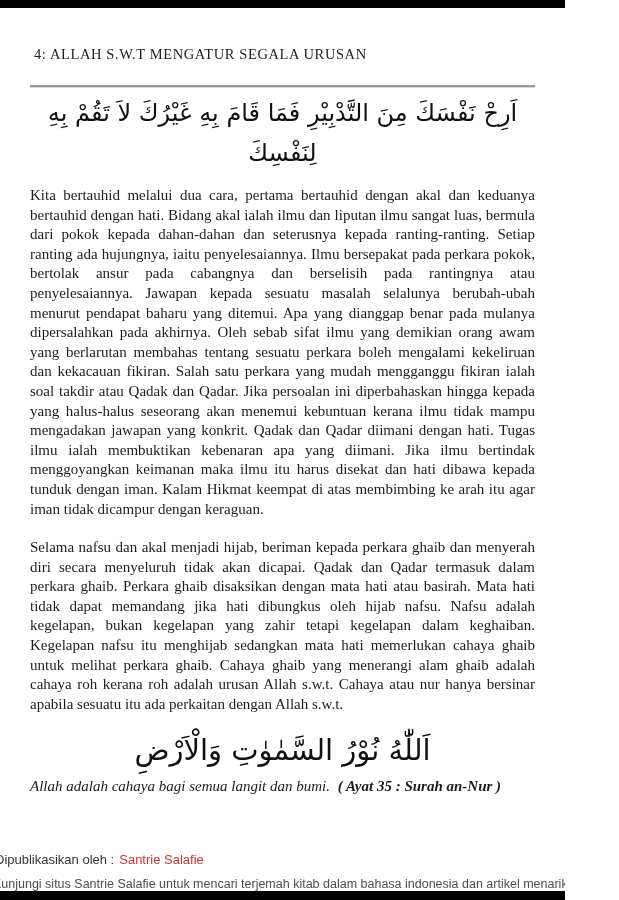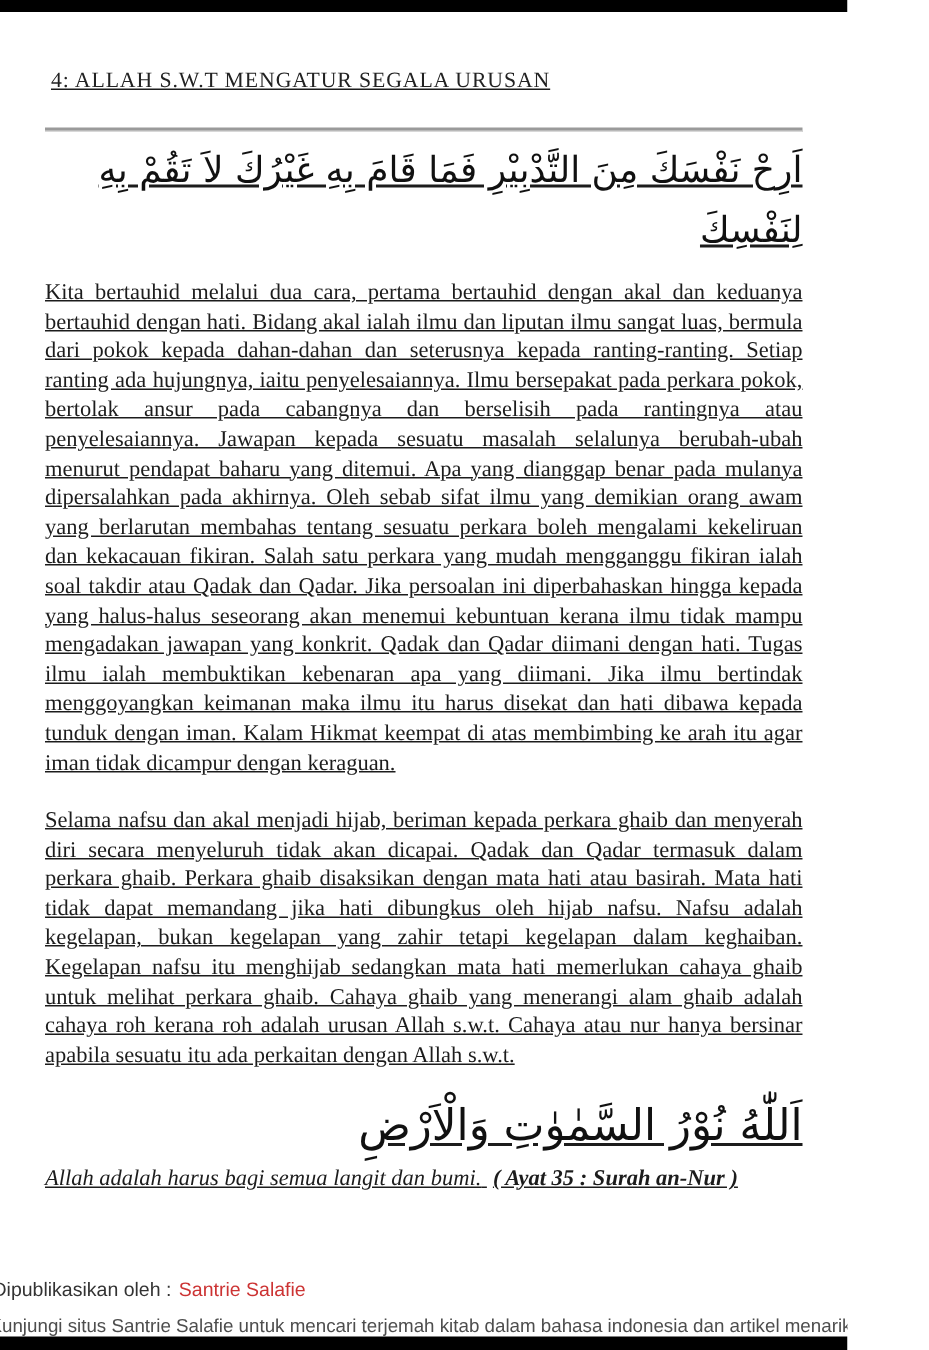--- a/index.html
+++ b/index.html
@@ -5,21 +5,20 @@
   * { box-sizing: border-box; }
   html, body { margin: 0; padding: 0; background: #ffffff; }
   .screen {
     position: relative;
     width: 565px;
     height: 900px;
     background: #ffffff;
     overflow: hidden;
     font-family: "Liberation Serif", serif;
     color: #1c1c1c;
-    text-decoration: underline;
   }
   .bar { position: absolute; left: 0; width: 100%; background: #000000; }
   .bar.top { top: 0; height: 8px; }
   .bar.bottom { bottom: 0; height: 9px; }
 
   .content { padding: 46px 30px 0 30px; }
 
   .doc-title {
     font-size: 14.5px;
     font-weight: normal;
@@ -35,27 +34,27 @@
     margin-top: 22px;
   }
 
   .arabic {
     direction: rtl;
     unicode-bidi: bidi-override;
     font-family: "DejaVu Sans", sans-serif;
     color: #111111;
   }
   .arabic-1 {
-    text-align: right;
+    text-align: center;
     font-size: 24px;
     line-height: 40px;
     margin-top: 5px;
   }
   .arabic-2 {
-    text-align: right;
+    text-align: center;
     font-size: 29px;
     line-height: 44px;
     margin-top: 14px;
   }
 
   .caps {
     margin: 9px 0 0 0;
     font-size: 12.8px;
     font-weight: bold;
     line-height: 18px;
@@ -123,21 +122,21 @@
     <div class="arabic arabic-1">اَرِحْ نَفْسَكَ مِنَ التَّدْبِيْرِ فَمَا قَامَ بِهِ غَيْرُكَ لاَ تَقُمْ بِهِ لِنَفْسِكَ</div>
 
 
     <p class="body-para">Kita bertauhid melalui dua cara, pertama bertauhid dengan akal dan keduanya bertauhid dengan hati. Bidang akal ialah ilmu dan liputan ilmu sangat luas, bermula dari pokok kepada dahan-dahan dan seterusnya kepada ranting-ranting. Setiap ranting ada hujungnya, iaitu penyelesaiannya. Ilmu bersepakat pada perkara pokok, bertolak ansur pada cabangnya dan berselisih pada rantingnya atau penyelesaiannya. Jawapan kepada sesuatu masalah selalunya berubah-ubah menurut pendapat baharu yang ditemui. Apa yang dianggap benar pada mulanya dipersalahkan pada akhirnya. Oleh sebab sifat ilmu yang demikian orang awam yang berlarutan membahas tentang sesuatu perkara boleh mengalami kekeliruan dan kekacauan fikiran. Salah satu perkara yang mudah mengganggu fikiran ialah soal takdir atau Qadak dan Qadar. Jika persoalan ini diperbahaskan hingga kepada yang halus-halus seseorang akan menemui kebuntuan kerana ilmu tidak mampu mengadakan jawapan yang konkrit. Qadak dan Qadar diimani dengan hati. Tugas ilmu ialah membuktikan kebenaran apa yang diimani. Jika ilmu bertindak menggoyangkan keimanan maka ilmu itu harus disekat dan hati dibawa kepada tunduk dengan iman. Kalam Hikmat keempat di atas membimbing ke arah itu agar iman tidak dicampur dengan keraguan.</p>
 
     <p class="body-para second">Selama nafsu dan akal menjadi hijab, beriman kepada perkara ghaib dan menyerah diri secara menyeluruh tidak akan dicapai. Qadak dan Qadar termasuk dalam perkara ghaib. Perkara ghaib disaksikan dengan mata hati atau basirah. Mata hati tidak dapat memandang jika hati dibungkus oleh hijab nafsu. Nafsu adalah kegelapan, bukan kegelapan yang zahir tetapi kegelapan dalam keghaiban. Kegelapan nafsu itu menghijab sedangkan mata hati memerlukan cahaya ghaib untuk melihat perkara ghaib. Cahaya ghaib yang menerangi alam ghaib adalah cahaya roh kerana roh adalah urusan Allah s.w.t. Cahaya atau nur hanya bersinar apabila sesuatu itu ada perkaitan dengan Allah s.w.t.</p>
 
     <div class="arabic arabic-2">اَللّٰهُ نُوْرُ السَّمٰوٰتِ وَالْاَرْضِ</div>
 
     <p class="caption">
-      <span class="caption-text">Allah adalah harus bagi semua langit dan bumi.</span>
+      <span class="caption-text">Allah adalah cahaya bagi semua langit dan bumi.</span>
       <span class="caption-ref">( Ayat 35 : Surah an-Nur )</span>
     </p>
 
   </div>
 
   <div class="footer-pub">
     <span>Dipublikasikan oleh :</span><a class="pub-link">Santrie Salafie</a>
   </div>
 
   <div class="footer-promo">Kunjungi situs Santrie Salafie untuk mencari terjemah kitab dalam bahasa indonesia dan artikel menarik lainnya</div>

